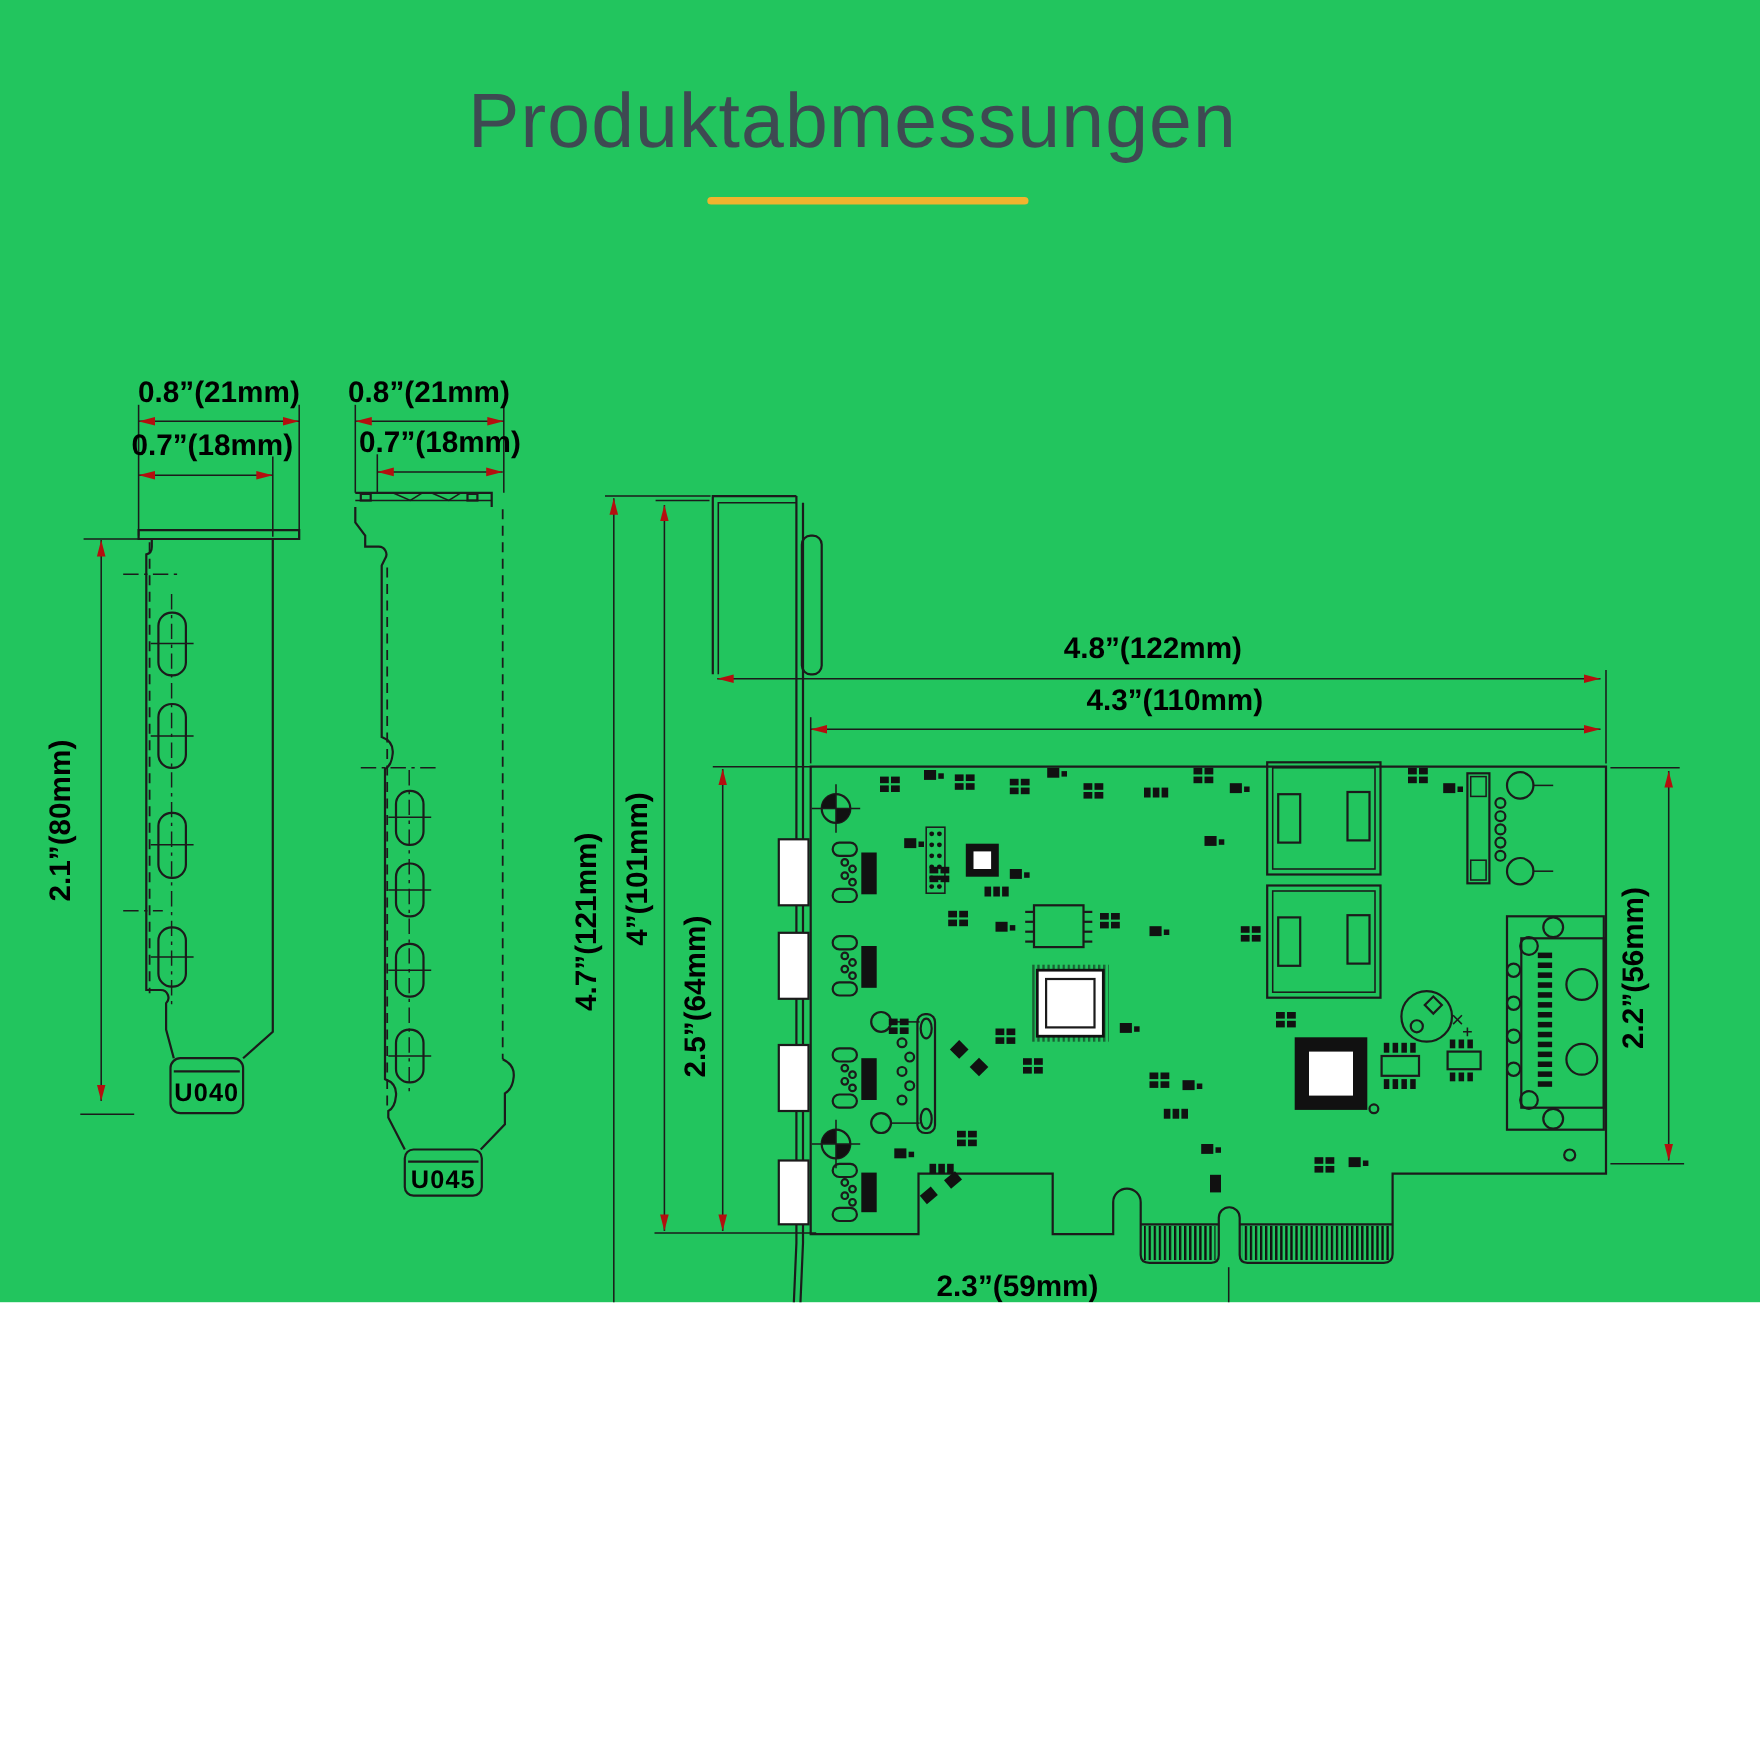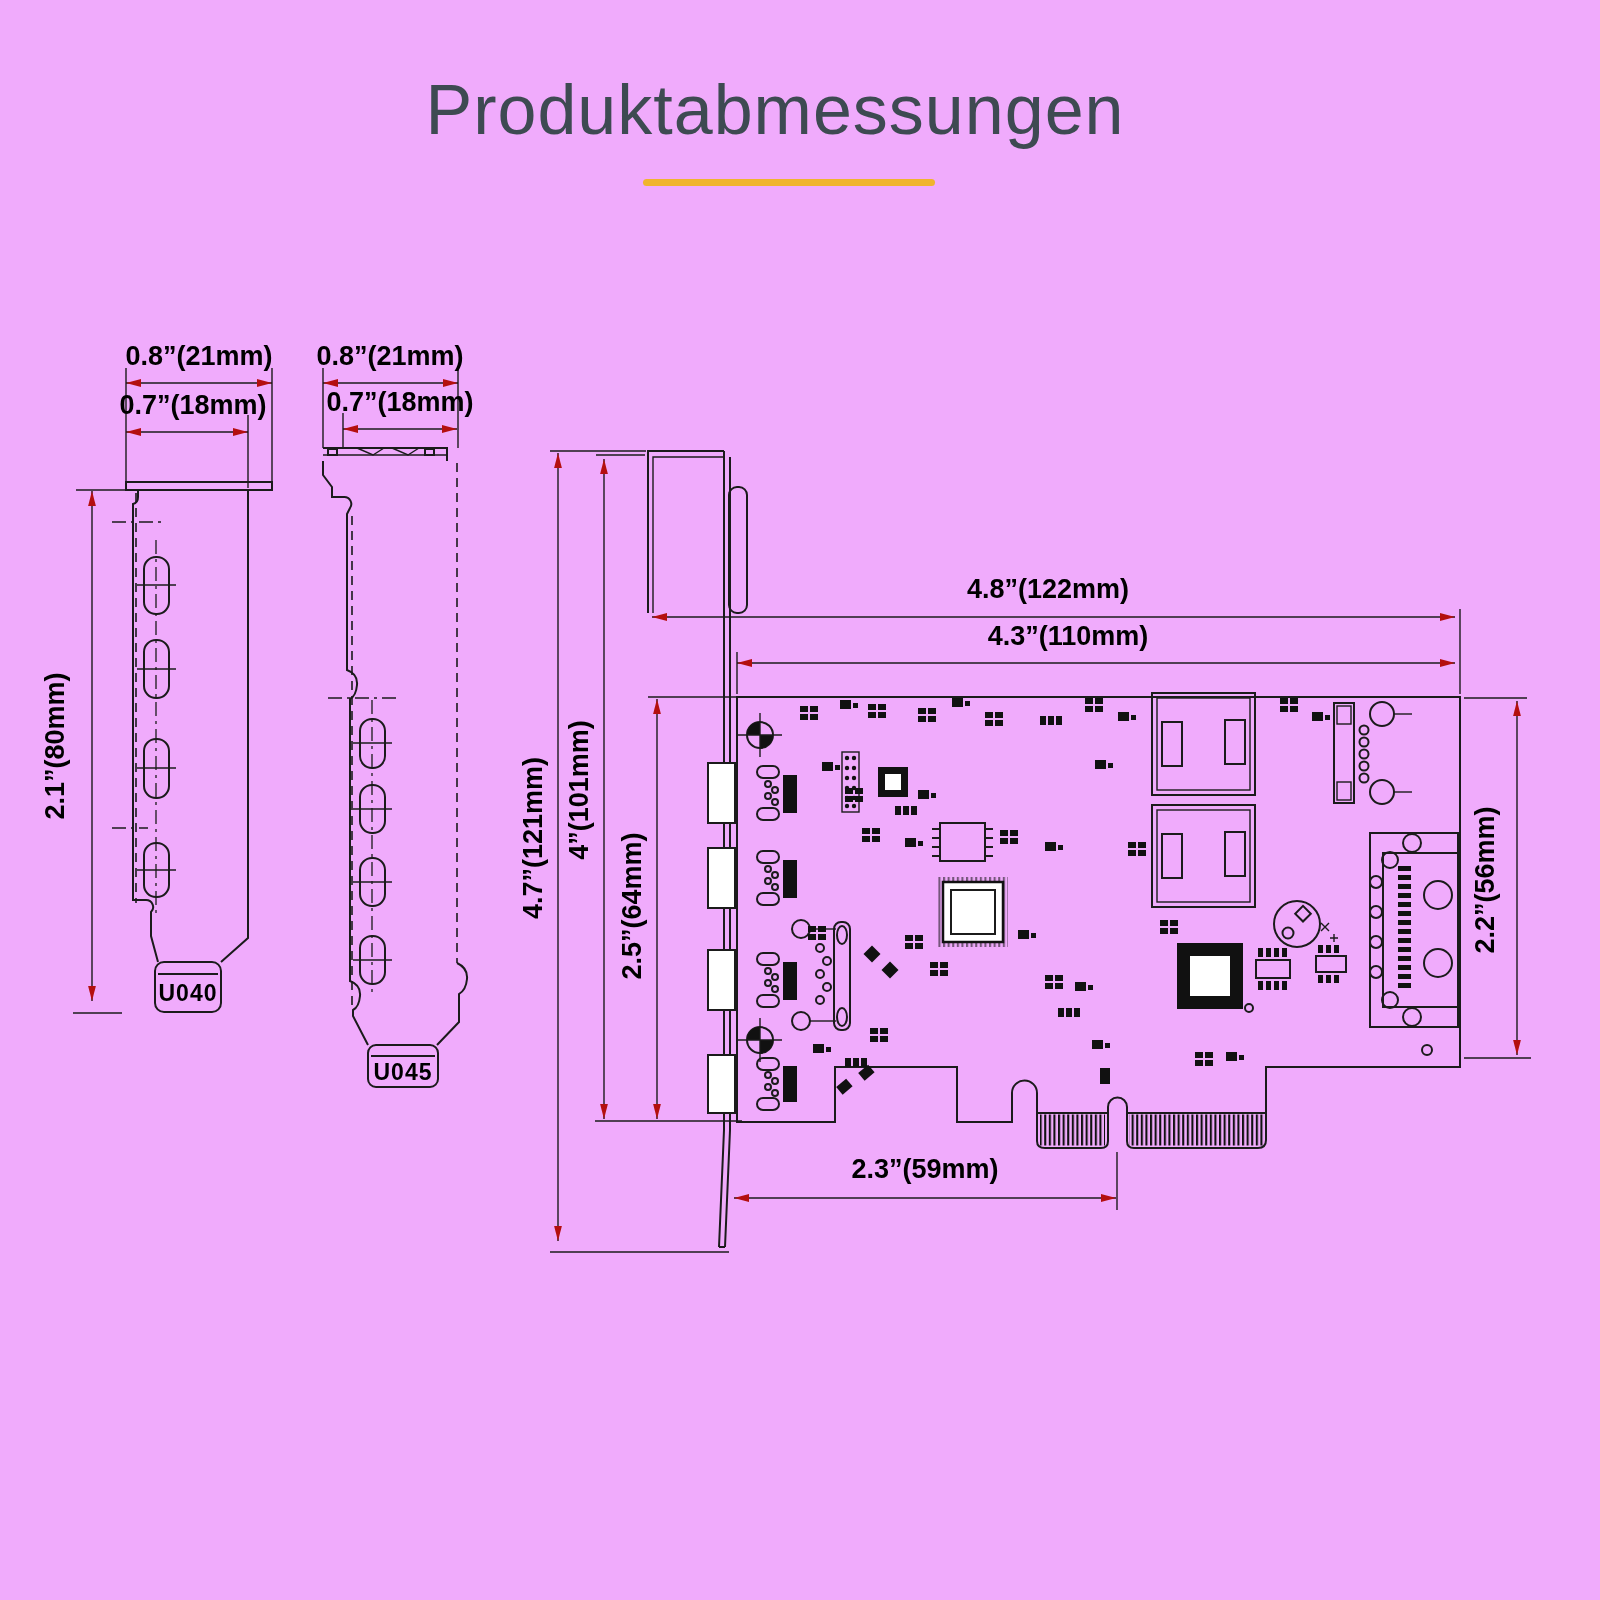--- a/index.html
+++ b/index.html
@@ -1,16 +1,16 @@
 <!DOCTYPE html>
 <html><head>
 <meta charset="utf-8">
 <style>
   html,body{margin:0;padding:0;background:#fff;}
-  .page{position:relative;width:1600px;height:1600px;background:#f0abfc;overflow:hidden;
+  .page{position:relative;width:1600px;height:1184px;background:#22c55e;overflow:hidden;
         font-family:"Liberation Sans",sans-serif;}
   .title{position:absolute;left:775px;top:70px;transform:translateX(-50%);
          font-size:70px;font-weight:300;color:#3e4a52;letter-spacing:1px;white-space:nowrap;}
   .divider{position:absolute;left:643px;top:179px;width:292px;height:7px;
            border-radius:4px;background:#F0B42E;}
   svg{position:absolute;left:0;top:0;}
   svg *{vector-effect:none;}
   .ln{stroke:#1b1b1b;stroke-width:2;fill:none;}
   .thin{stroke:#1b1b1b;stroke-width:1.4;fill:none;}
   .dim{stroke:#1b1b1b;stroke-width:1.4;fill:none;}

